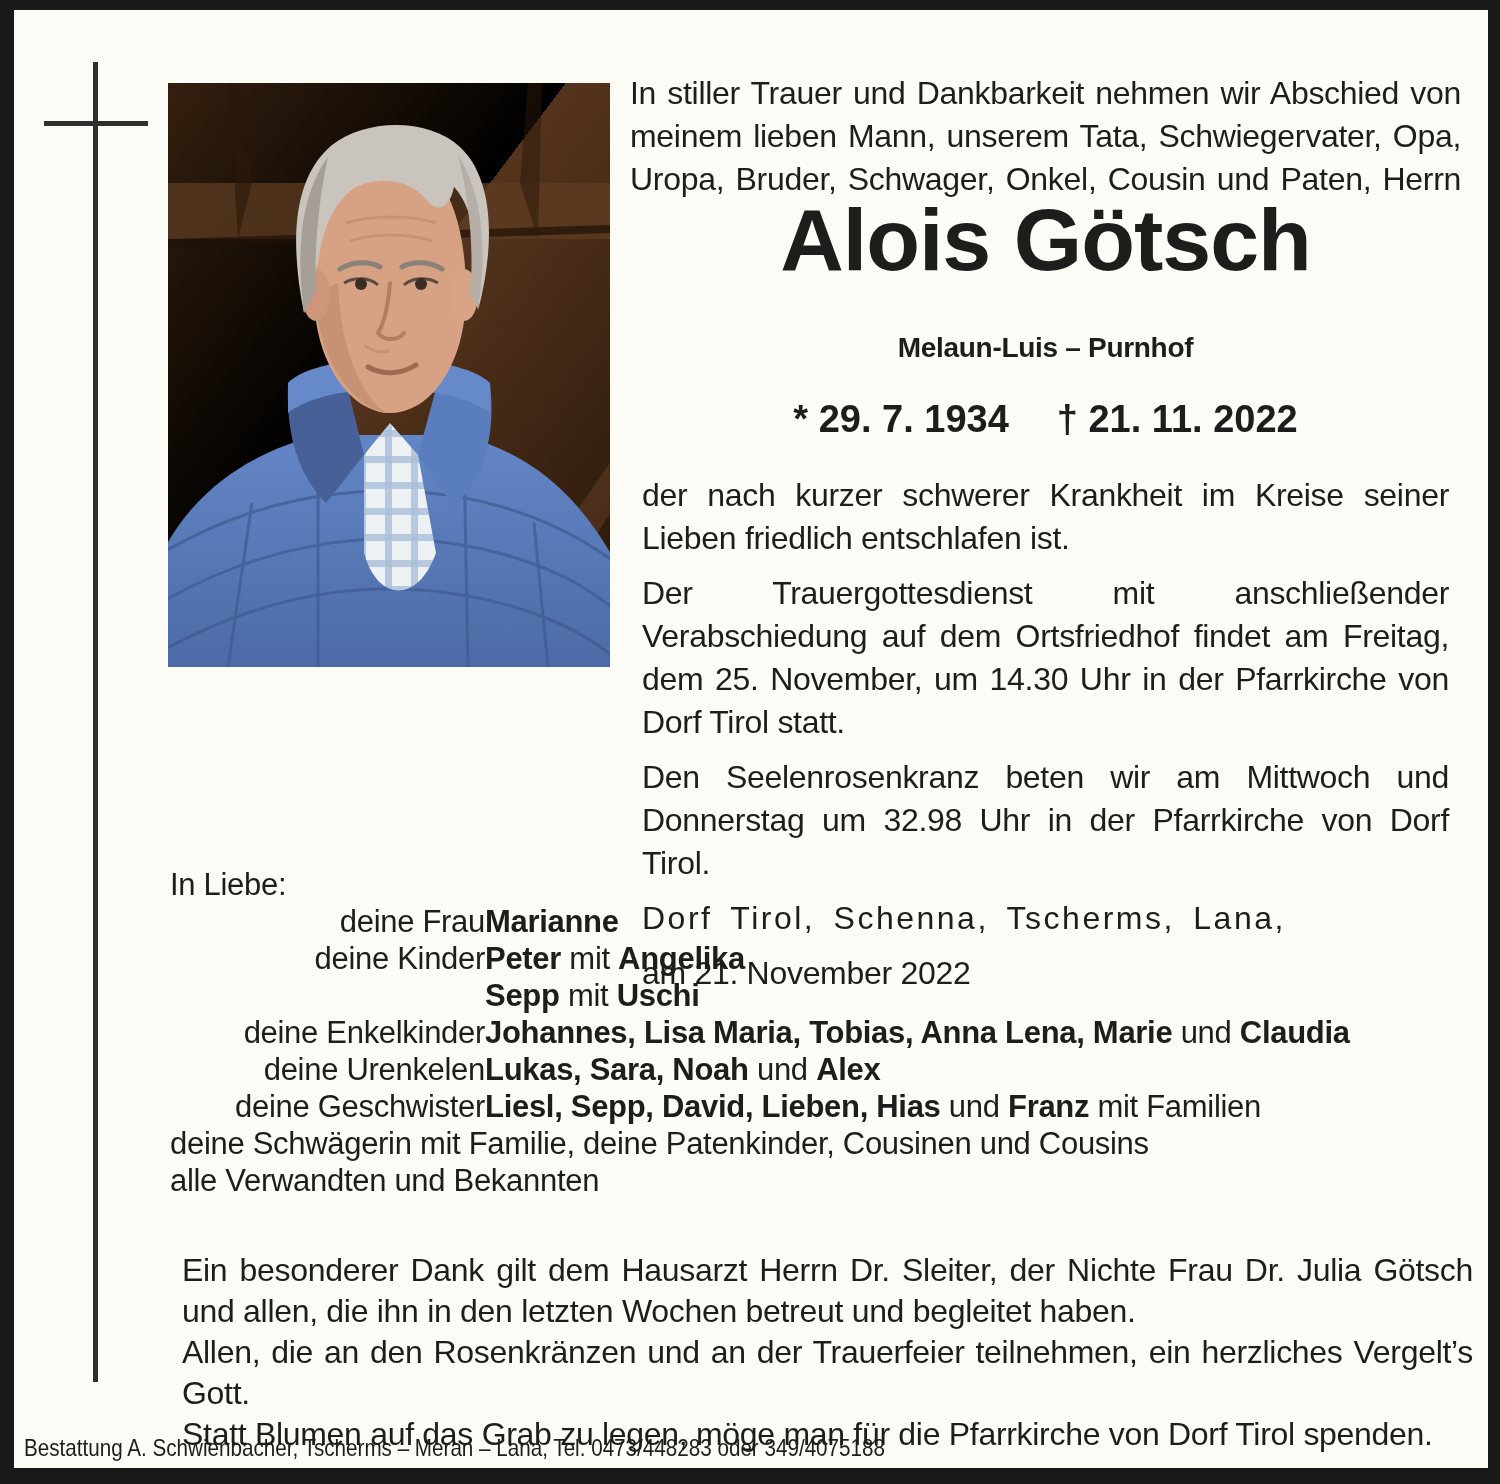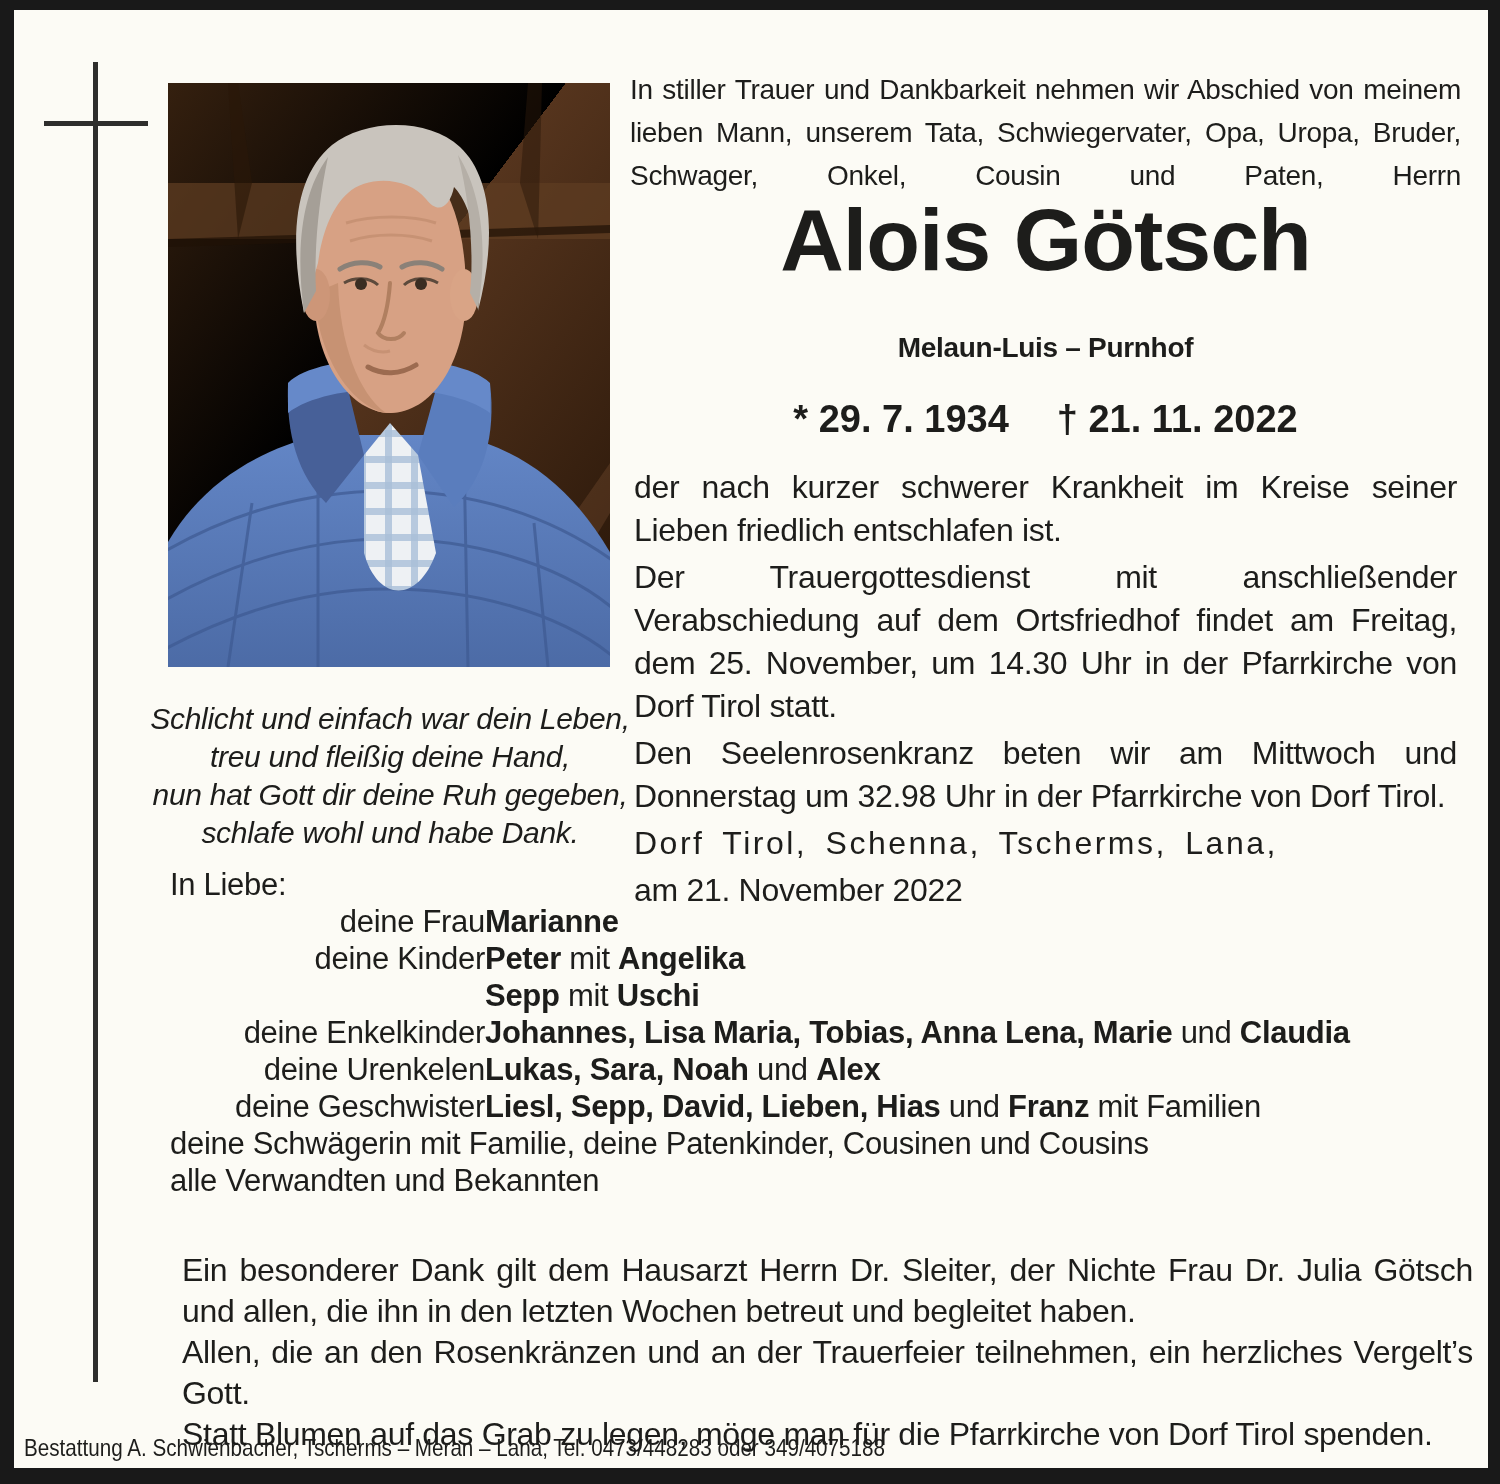--- a/index.html
+++ b/index.html
@@ -22,31 +22,31 @@
 
   
   .cross-v{left:79px;top:52px;width:5px;height:1320px;background:#2e2e2c;}
   .cross-h{left:30px;top:111px;width:104px;height:5px;background:#2e2e2c;}
 
   
   .photo{left:154px;top:73px;width:442px;height:584px;}
   .photo svg{display:block;width:100%;height:100%;}
 
   
-  .intro{left:616px;top:30px;width:831px;font-size:28px;line-height:43px;
+  .intro{left:616px;top:30px;width:831px;font-size:32px;line-height:43px;
          text-align:justify;text-align-last:justify;}
   .name{left:616px;top:182px;width:831px;text-align:center;font-size:88px;
         line-height:96px;font-weight:bold;letter-spacing:-1px;margin:0;}
   .subtitle{left:616px;top:322px;width:831px;text-align:center;font-size:28px;
             font-weight:bold;}
   .dates{left:616px;top:388px;width:831px;display:flex;justify-content:center;
          gap:48px;font-size:38px;font-weight:bold;}
   .bodycol{left:616px;top:452px;width:831px;font-size:32px;line-height:43px;
            text-align:justify;}
-  .bodycol p{margin:4px;}
+  .bodycol p{margin:12px;}
   .places{margin-top:13px;text-align:left;text-align-last:left;
           letter-spacing:2.5px;word-spacing:7px;}
   .dateline{text-align:left;text-align-last:left;}
 
   
   .poem{left:112px;top:690px;width:528px;text-align:center;font-style:italic;
         font-size:30px;line-height:38px;}
 
   
   .family{left:156px;top:856px;width:1291px;font-size:31px;line-height:37px;}
@@ -159,26 +159,20 @@
     <span>† 21. 11. 2022</span>
   </div>
   <div class="abs txt bodycol">
     <p>der nach kurzer schwerer Krankheit im Kreise seiner Lieben friedlich entschlafen ist.</p>
     <p>Der Trauergottesdienst mit anschließender Verabschiedung auf dem Ortsfriedhof findet am Freitag, dem 25. November, um 14.30 Uhr in der Pfarrkirche von Dorf Tirol statt.</p>
     <p>Den Seelenrosenkranz beten wir am Mittwoch und Donnerstag um 32.98 Uhr in der Pfarrkirche von Dorf Tirol.</p>
     <p class="places">Dorf Tirol, Schenna, Tscherms, Lana,</p>
     <p class="dateline">am 21. November 2022</p>
   </div>
 
-  <div class="abs txt poem">
-    <div>Schlicht und einfach war dein Leben,</div>
-    <div>treu und fleißig deine Hand,</div>
-    <div>nun hat Gott dir deine Ruh gegeben,</div>
-    <div>schlafe wohl und habe Dank.</div>
-  </div>
 
   <div class="abs txt family">
     <div>In Liebe:</div>
     <div>
         <div class="frow">
           <div class="flabel">deine Frau</div>
           <div class="fvalue"><span class="b">Marianne</span></div>
         </div>
         <div class="frow">
           <div class="flabel">deine Kinder</div>

